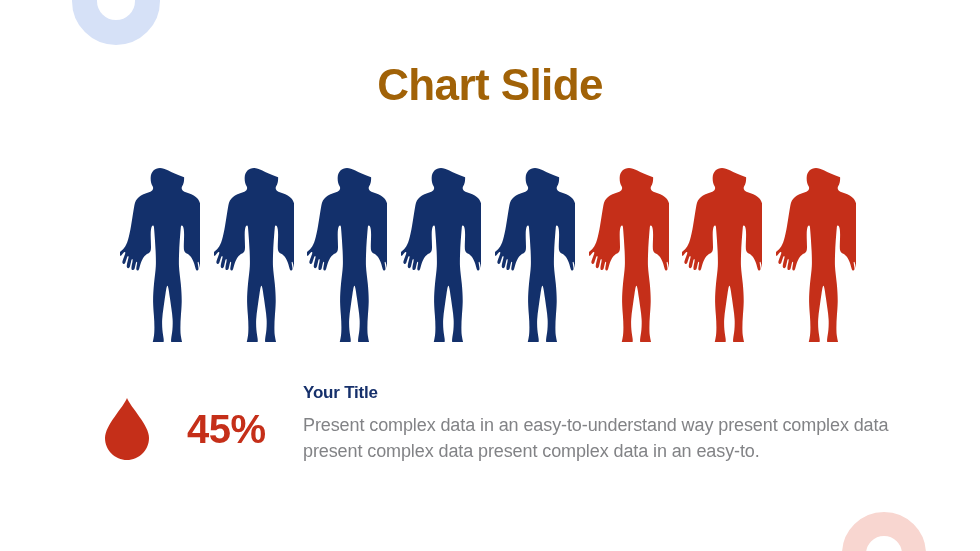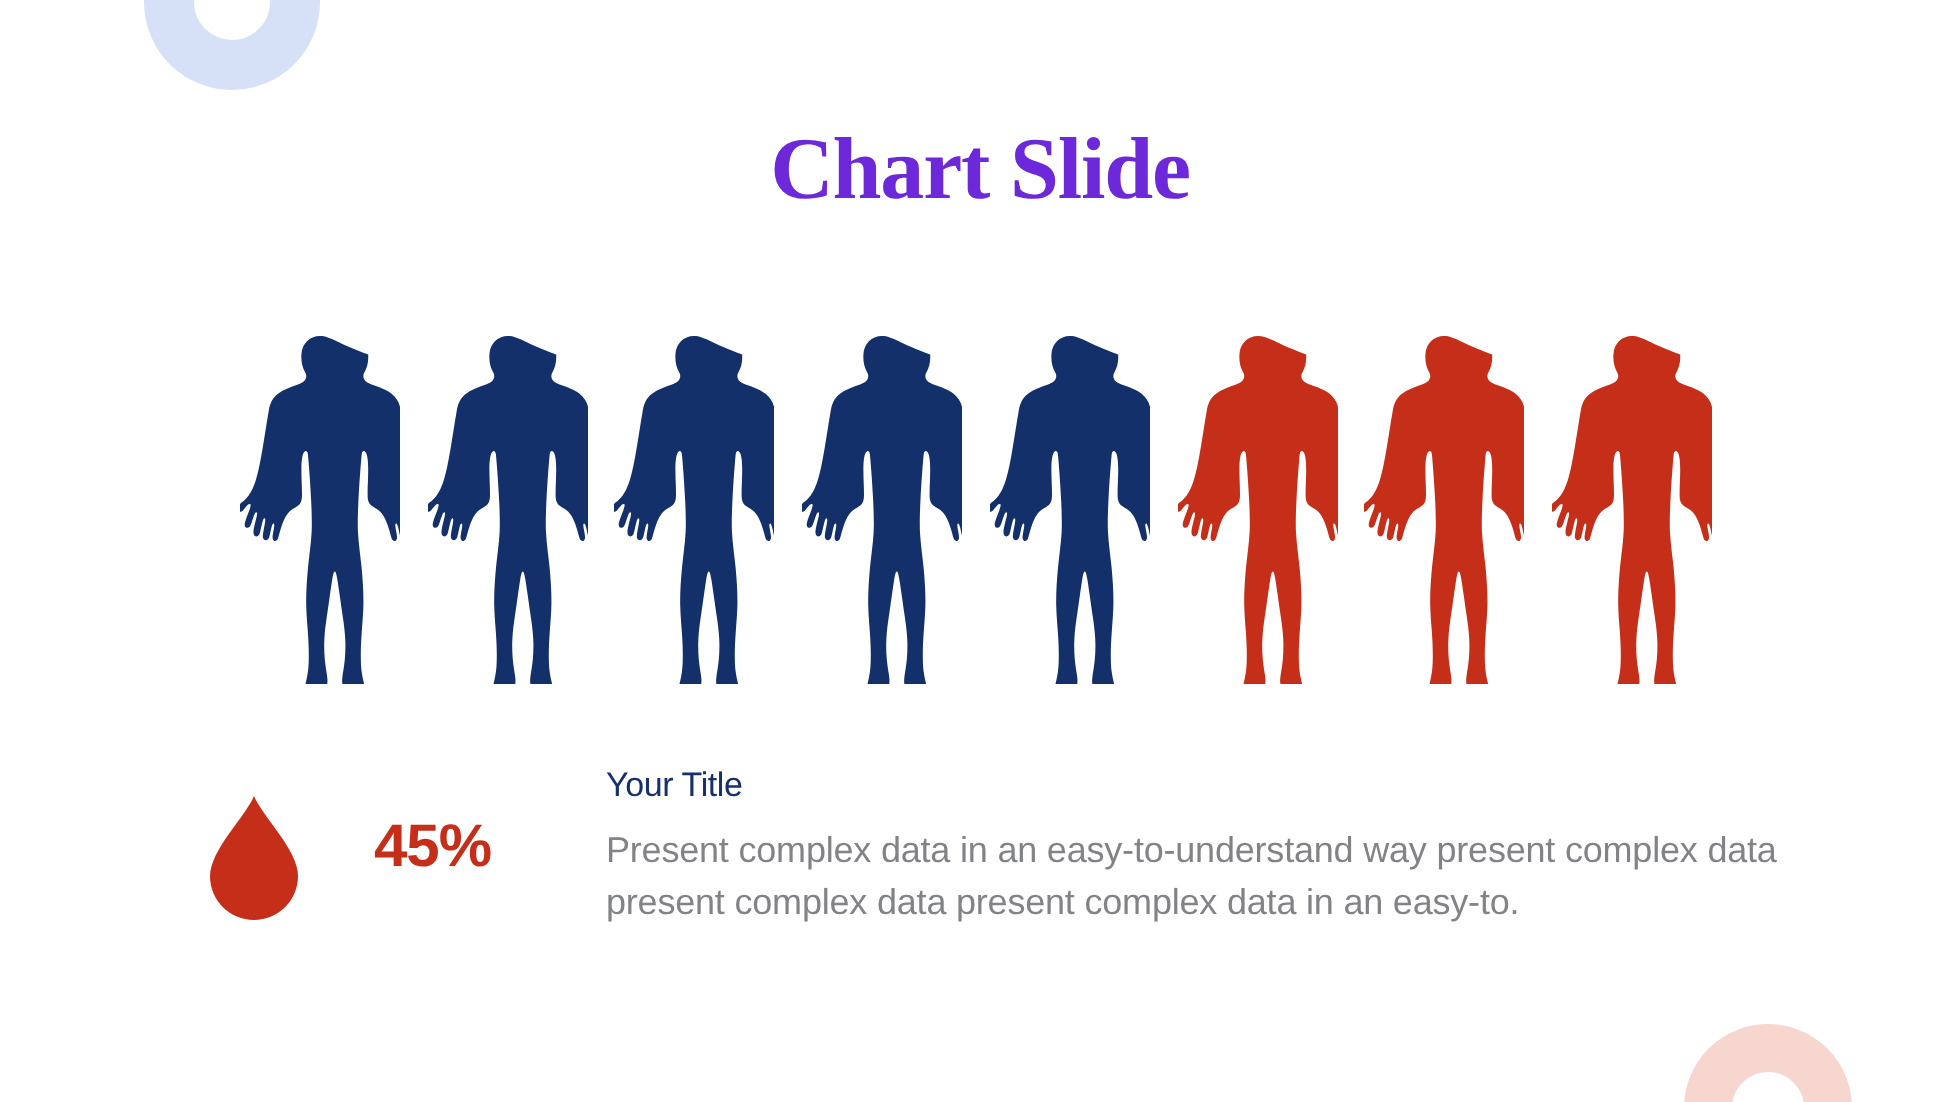--- a/index.html
+++ b/index.html
@@ -44,23 +44,22 @@
   
   .slide-title {
     position: absolute;
     left: 0;
     right: 0;
     top: 61px;
     text-align: center;
     font-size: 44px;
     font-weight: 700;
     letter-spacing: -0.6px;
-    color: #6d28d9;
+    color: #a16207;
     line-height: 1.1;
-    font-family: Liberation Serif, serif;
   }
 
   
   .figure-row {
     position: absolute;
     left: 120px;
     top: 166px;
     width: 736px;
     height: 176px;
     display: flex;
@@ -94,36 +93,36 @@
     height: 64px;
   }
   .drop-icon svg { display: block; width: 100%; height: 100%; }
 
   .stat-value {
     position: absolute;
     left: 84px;
     top: 26px;
     width: 104px;
     text-align: left;
-    font-size: 30px;
+    font-size: 40px;
     font-weight: 700;
     letter-spacing: -0.5px;
     color: #c52f19;
     line-height: 1;
   }
 
   .stat-text {
     position: absolute;
     left: 200px;
     top: 0;
     width: 590px;
   }
   .stat-title {
     font-size: 17px;
-    font-weight: 400;
+    font-weight: 700;
     color: #16306b;
     line-height: 1.2;
     margin: 0 0 9px 0;
     letter-spacing: -0.2px;
   }
   .stat-desc {
     font-size: 18px;
     font-weight: 400;
     color: #828386;
     line-height: 1.45;

